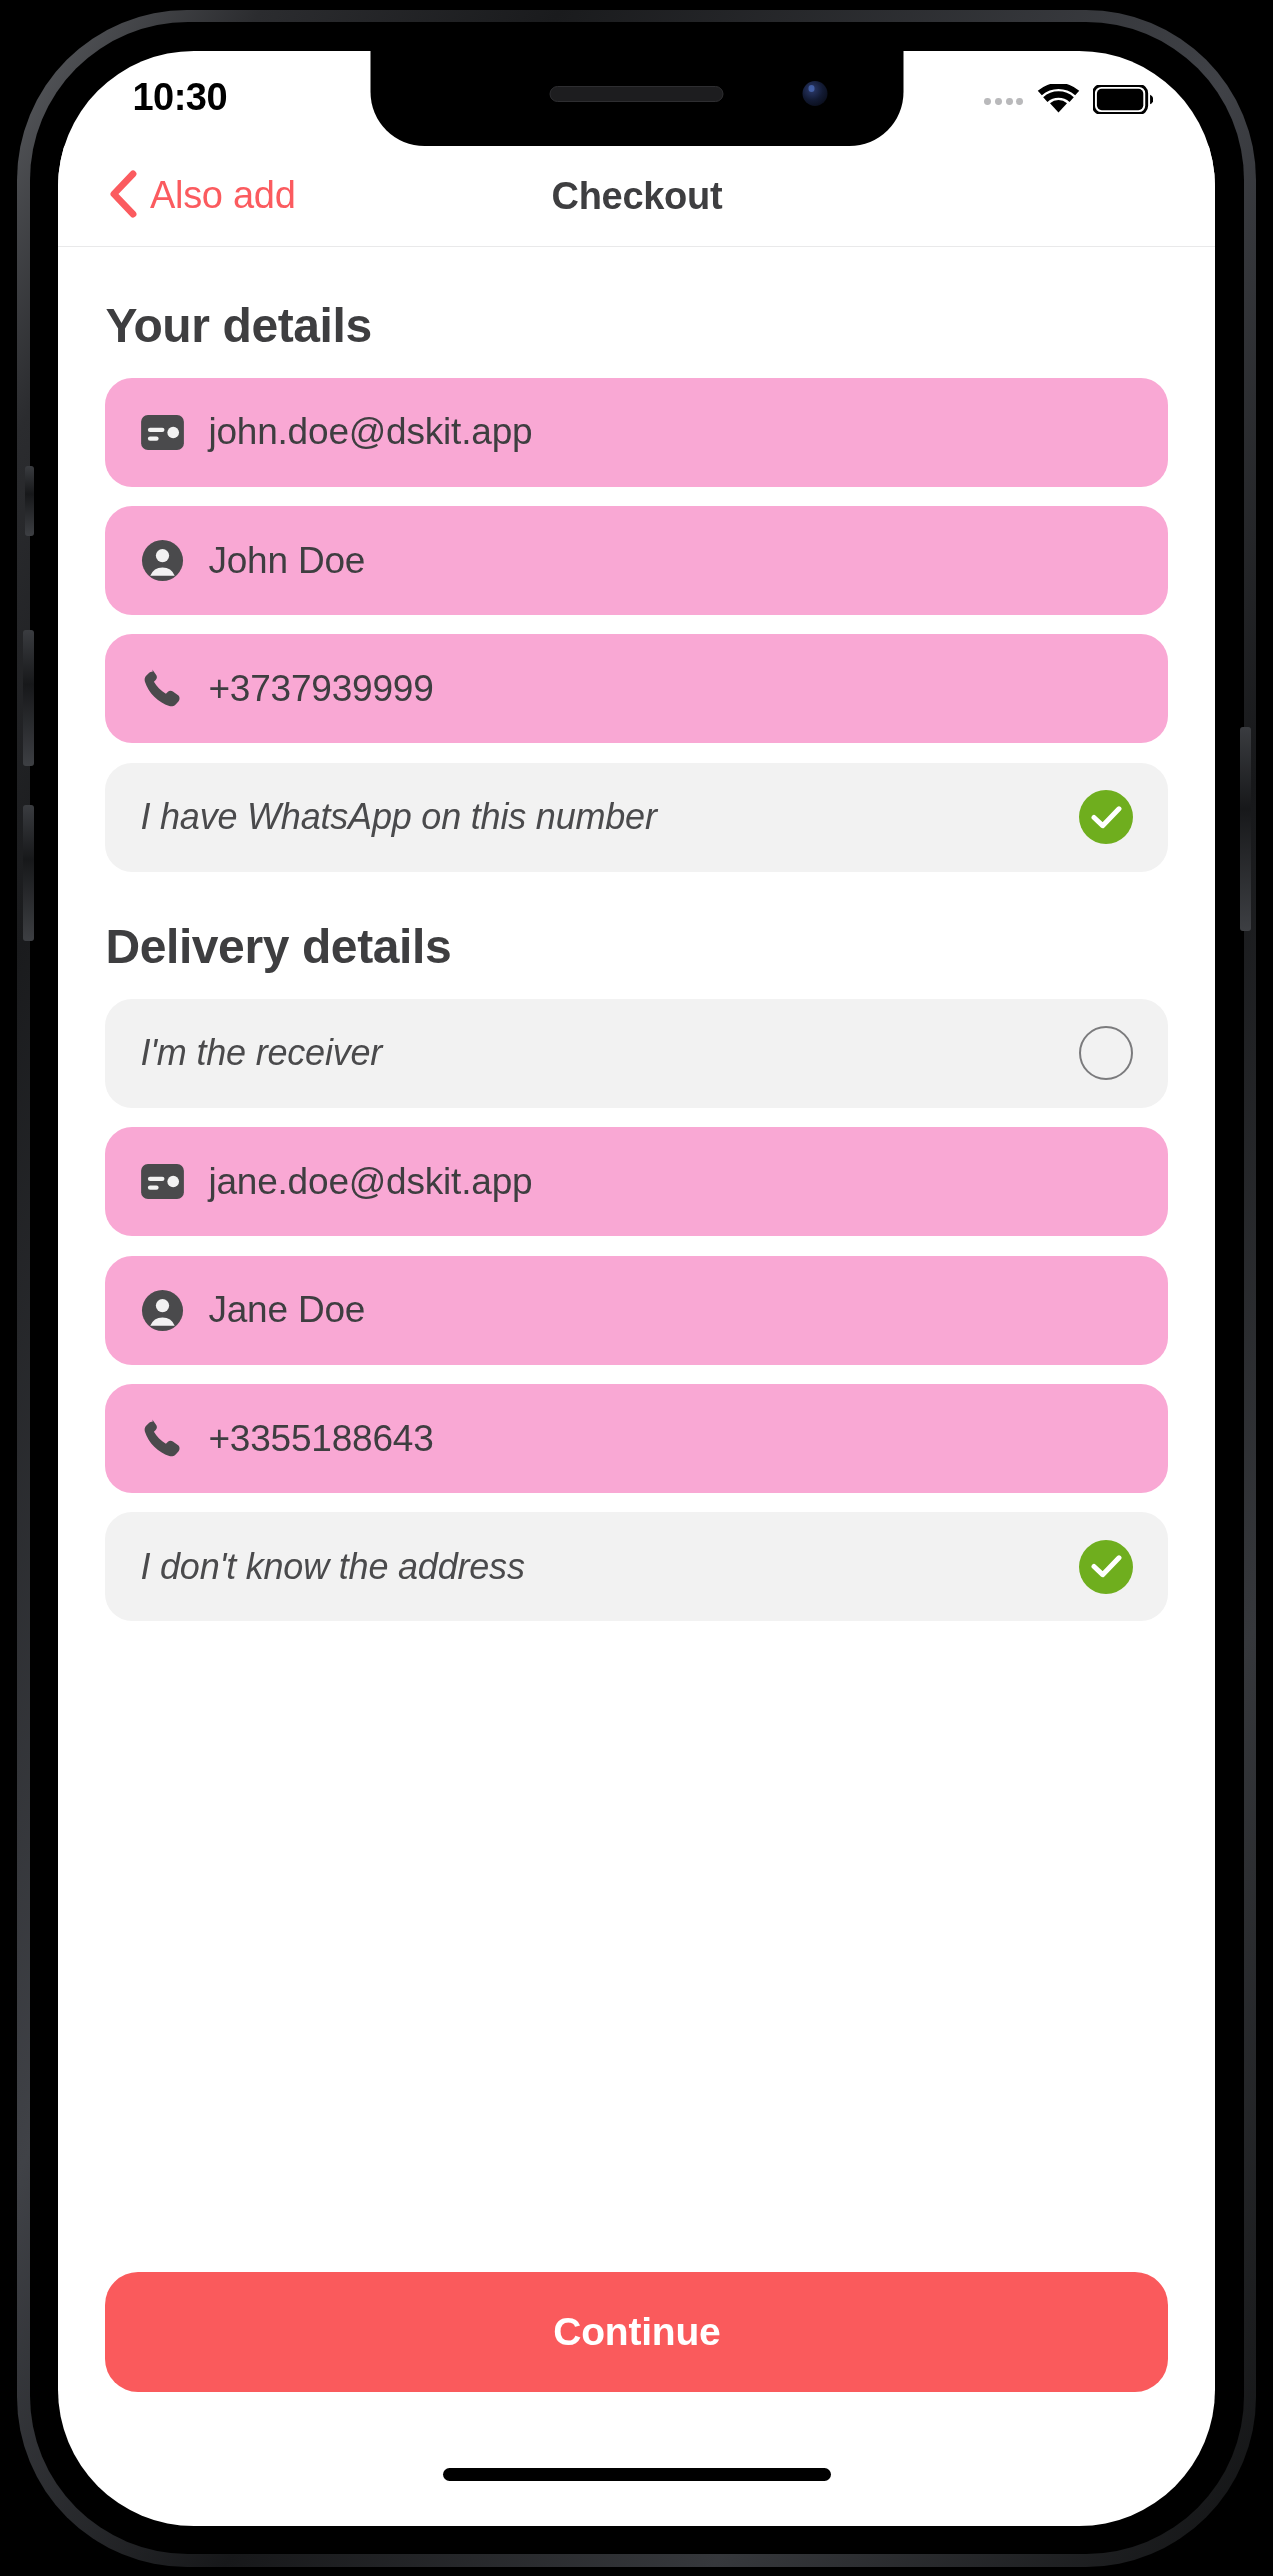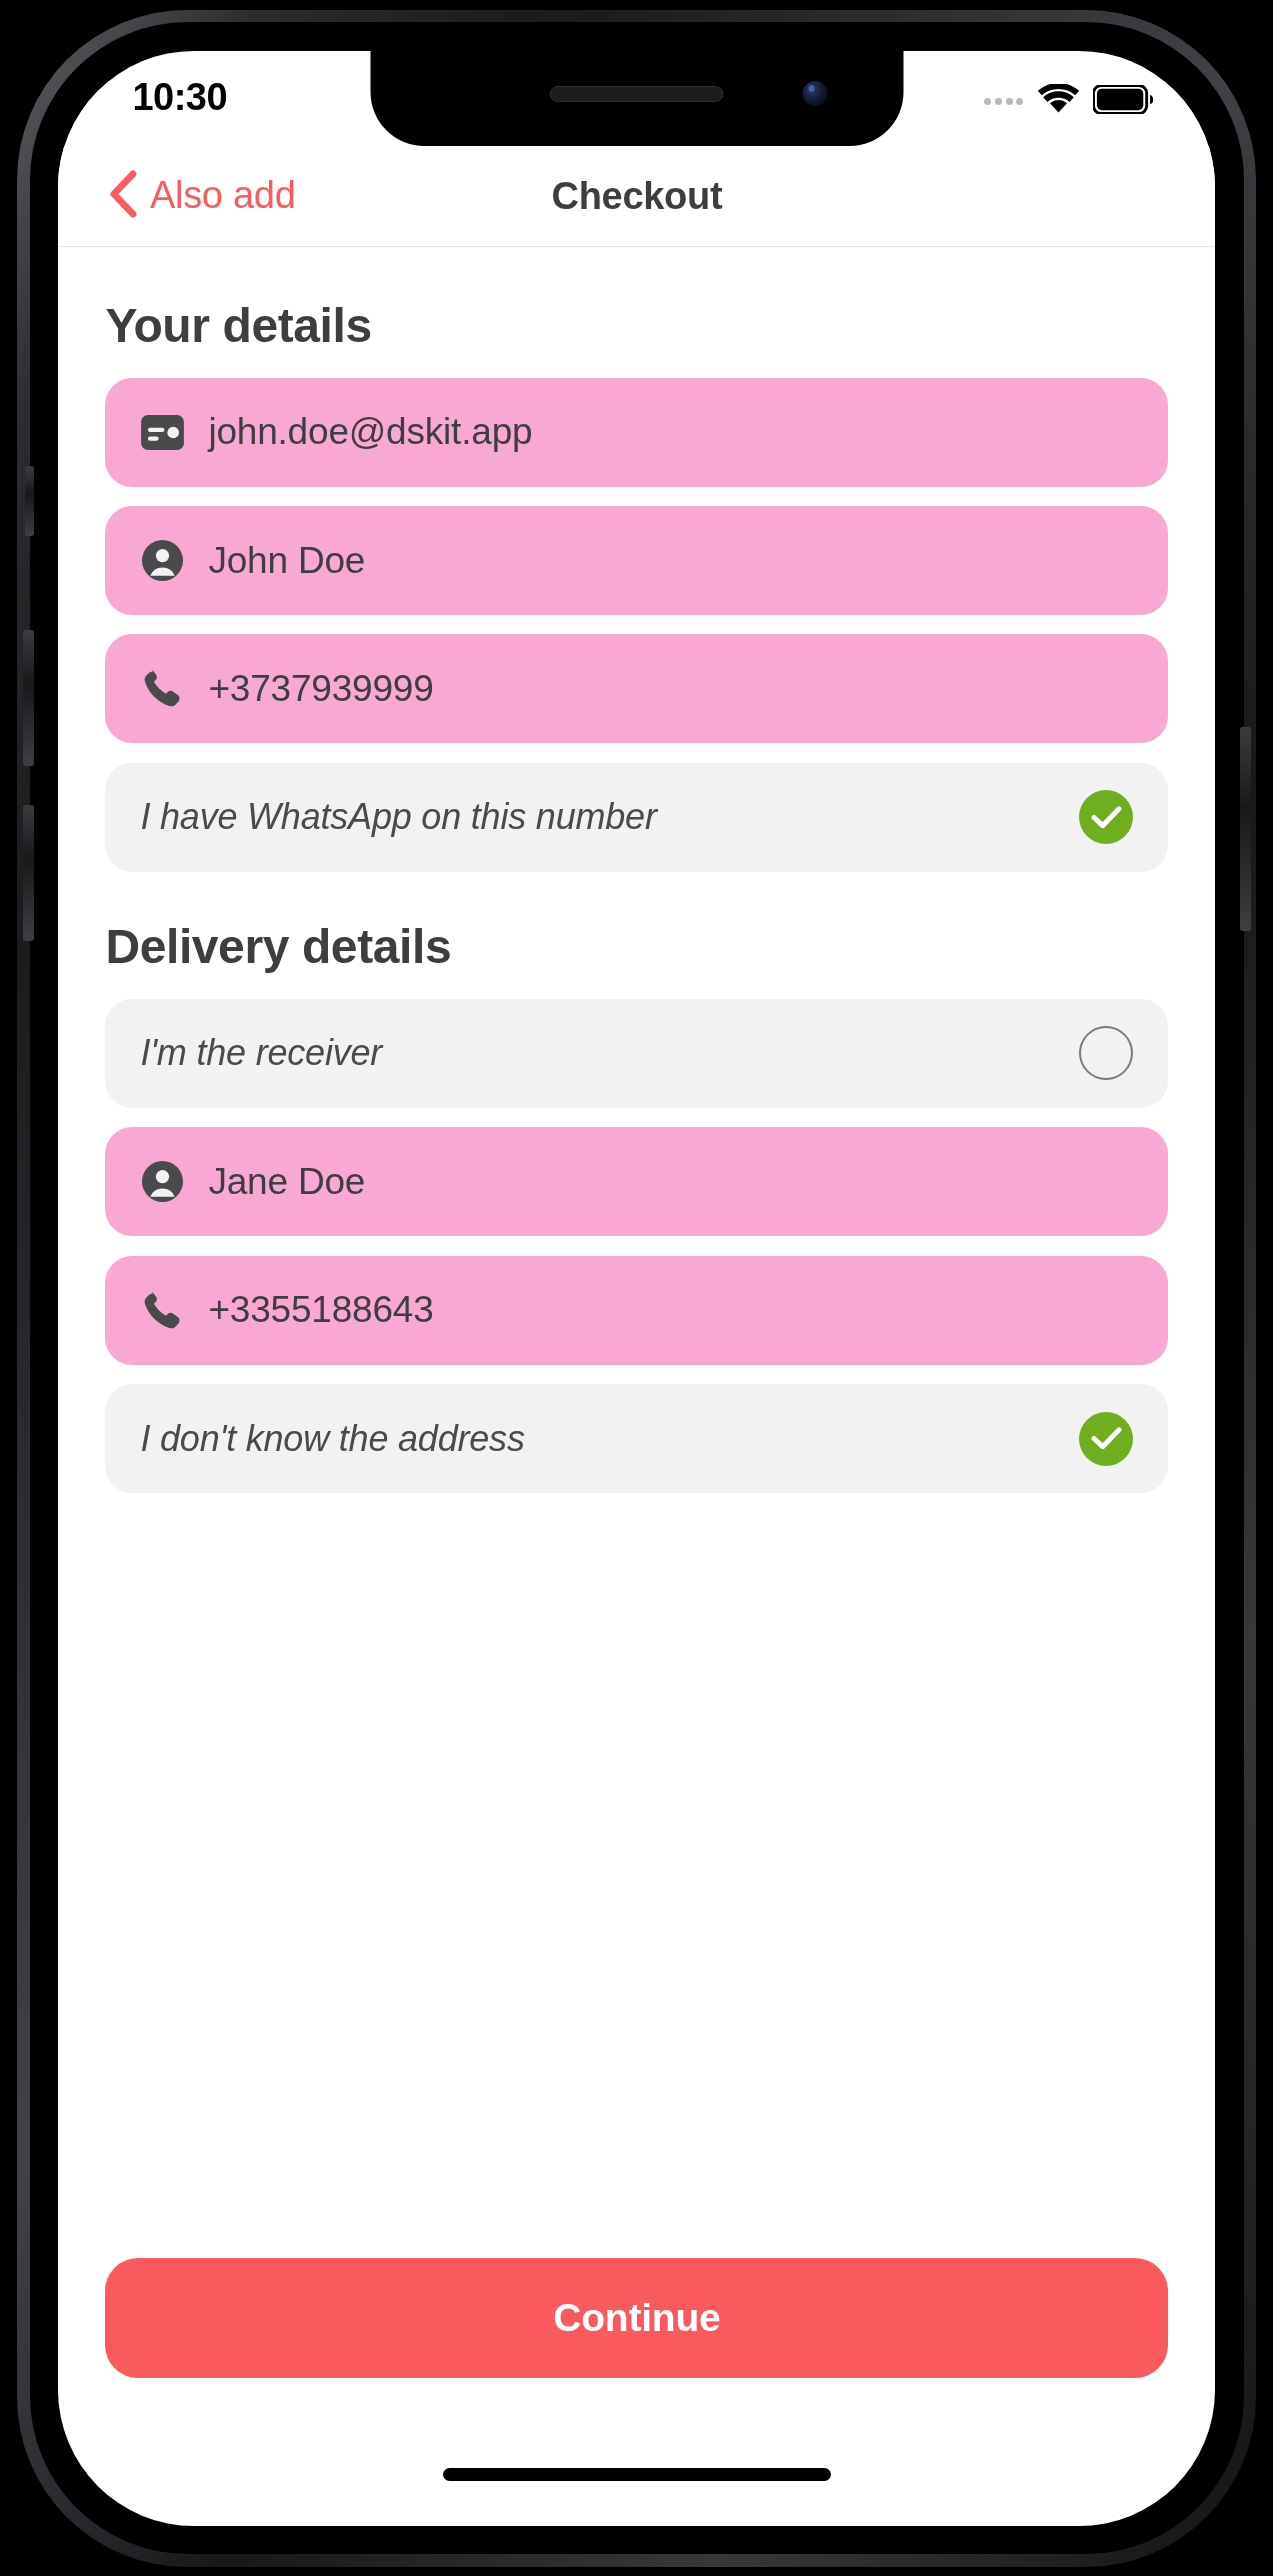--- a/index.html
+++ b/index.html
@@ -242,21 +242,21 @@
     border: 2.9px solid #7b7b7d;
     background: transparent;
     flex: 0 0 auto;
   }
 
   
   .cta-wrap {
     position: absolute;
     left: 47px;
     right: 47px;
-    bottom: 148px;
+    bottom: 134px;
     border-radius: 25px;
   }
   .cta-button {
     height: 120px;
     border-radius: 33px;
     background: #fa5a5c;
     display: flex;
     align-items: center;
     justify-content: center;
     cursor: pointer;
@@ -380,20 +380,31 @@
         </span>
       </div>
 
       <div class="section-title second">Delivery details</div>
 
       <div class="toggle-row">
         <span class="toggle-label">I'm the receiver</span>
         <span class="radio-empty"></span>
       </div>
 
+      <div class="field">
+        <span class="field-icon">
+          <svg width="43" height="35" viewBox="0 0 44 36">
+            <rect x="0" y="0" width="44" height="36" rx="7" fill="#4a4a4c"></rect>
+            <rect x="7" y="13" width="17" height="4.5" rx="2.2" fill="#f2f2f2"></rect>
+            <rect x="7" y="22" width="11" height="4.5" rx="2.2" fill="#f2f2f2"></rect>
+            <circle cx="33" cy="18" r="6" fill="#f2f2f2"></circle>
+          </svg>
+        </span>
+        <span class="field-text">jane.doe@dskit.app</span>
+      </div>
 
       <div class="field">
         <span class="field-icon">
           <svg width="43" height="43" viewBox="0 0 44 44">
             <circle cx="22" cy="22" r="21" fill="#4a4a4c"></circle>
             <circle cx="22" cy="17" r="6.8" fill="#f2f2f2"></circle>
             <path d="M9.5 37.5 A13.5 13.5 0 0 1 34.5 37.5 Z" fill="#f2f2f2"></path>
           </svg>
         </span>
         <span class="field-text">Jane Doe</span>

